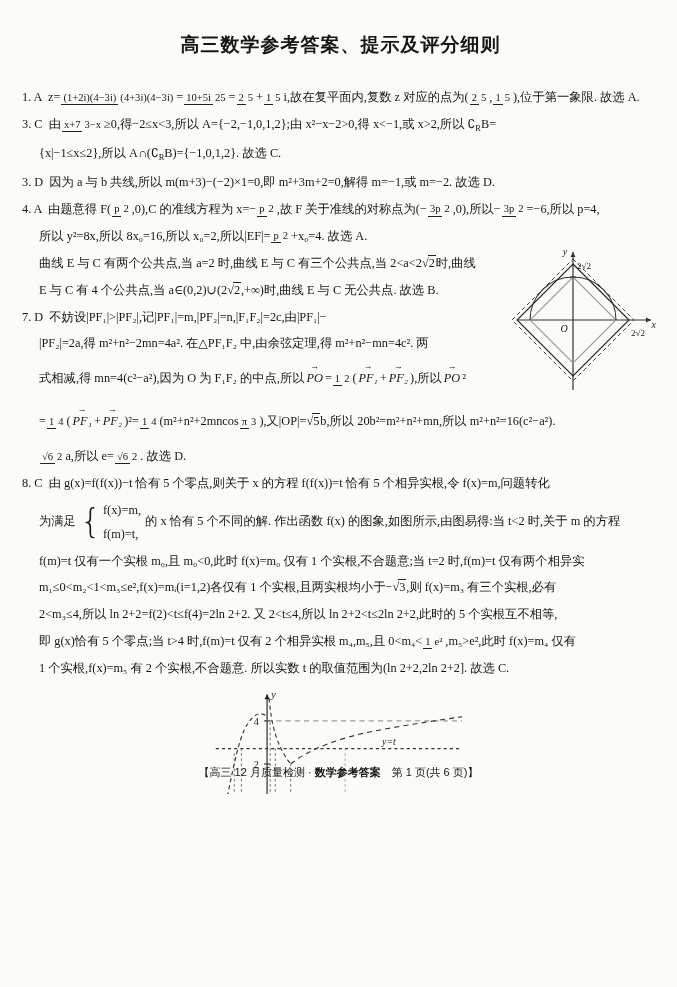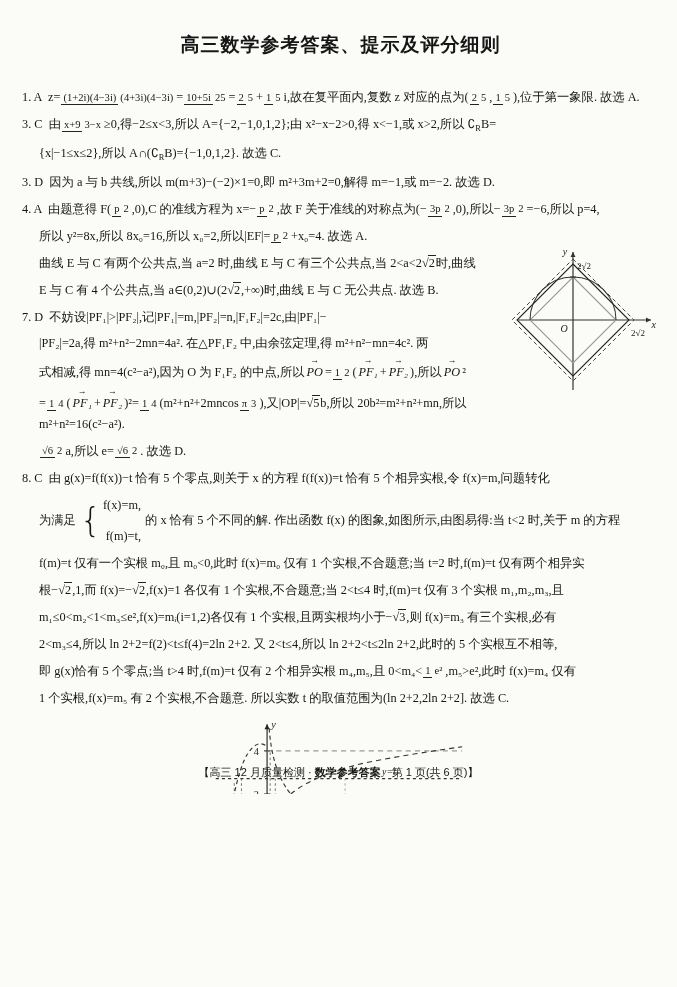--- a/index.html
+++ b/index.html
@@ -18,26 +18,26 @@
   }
   .line{margin:0 0 8.5px 0;line-height:1.5;}
   .line.indent{padding-left:17px;}
   .txt{white-space:pre-wrap;}
   .frac{display:inline-flex;vertical-align:middle;text-align:center;font-size:0.86em;line-height:1.15;margin:0 1px;}
   .num{border-bottom:1px solid #222;padding:0 2px;display:block;}
   .den{padding:0 2px;display:block;}
   .sqrt{display:inline-block;white-space:nowrap;}
   .radsign{letter-spacing:-1px;}
   .rad{border-top:1px solid #222;padding:0 1px;}
-  .vec{position:relative;display:inline-block;margin:2px 2px;font-style:italic;}
+  .vec{position:relative;display:inline-block;margin:8px 2px;font-style:italic;}
   .vec::before{content:"→";position:absolute;left:50%;transform:translateX(-50%);top:-0.8em;font-size:0.72em;font-style:normal;line-height:1;}
   .subsc{font-size:0.68em;vertical-align:-0.35em;}
   .cases{display:inline-flex;align-items:center;vertical-align:middle;margin:0 4px;}
   .brace{font-size:2.7em;font-weight:300;line-height:0.95;margin-right:2px;font-family:"DejaVu Sans","Liberation Sans",sans-serif;}
-  .rows{display:inline-flex;flex-direction:column;gap:13px;text-align:right;}
+  .rows{display:inline-flex;flex-direction:column;gap:5px;text-align:left;}
   .fig6{float:right;width:152px;height:148px;margin:-10px 0 2px 10px;}
   .fig8wrap{width:268px;margin:0 auto;}
   .footer{
     position:absolute;left:0;right:0;bottom:14px;text-align:center;
     font-size:11px;font-family:"Liberation Sans","DejaVu Sans",sans-serif;
   }
   .footer b{font-weight:bold;}
   svg text{font-family:"Liberation Serif","DejaVu Serif",serif;fill:#222;}
 </style>
 </head>
@@ -61,21 +61,21 @@
           <span class="num">1</span>
           <span class="den">5</span>
         </span><span class="txt">i,故在复平面内,复数 z 对应的点为(</span><span class="frac">
           <span class="num">2</span>
           <span class="den">5</span>
         </span><span class="txt">,</span><span class="frac">
           <span class="num">1</span>
           <span class="den">5</span>
         </span><span class="txt">),位于第一象限. 故选 A.</span></div>
       <div class="line"><span class="txt">3. C  由</span><span class="frac">
-          <span class="num">x+9</span>
+          <span class="num">x+7</span>
           <span class="den">3−x</span>
         </span><span class="txt">≥0,得−2≤x&lt;3,所以 A={−2,−1,0,1,2};由 x²−x−2&gt;0,得 x&lt;−1,或 x&gt;2,所以 </span><span class="txt">∁</span><span class="subsc">R</span><span class="txt">B=</span></div>
       <div class="line indent"><span class="txt">{x|−1≤x≤2},所以 A∩(∁</span><span class="subsc">R</span><span class="txt">B)={−1,0,1,2}. 故选 C.</span></div>
       <div class="line"><span class="txt">3. D  因为 a 与 b 共线,所以 m(m+3)−(−2)×1=0,即 m²+3m+2=0,解得 m=−1,或 m=−2. 故选 D.</span></div>
       <div class="line"><span class="txt">4. A  由题意得 F(</span><span class="frac">
           <span class="num">p</span>
           <span class="den">2</span>
         </span><span class="txt">,0),C 的准线方程为 x=−</span><span class="frac">
           <span class="num">p</span>
           <span class="den">2</span>
@@ -142,21 +142,20 @@
   <div>
       <div class="line"><span class="txt">8. C  由 g(x)=f(f(x))−t 恰有 5 个零点,则关于 x 的方程 f(f(x))=t 恰有 5 个相异实根,令 f(x)=m,问题转化</span></div>
       <div class="line indent"><span class="txt">为满足</span><span class="cases">
           <span class="brace">{</span>
           <span class="rows">
             <span class="crow">f(x)=m,</span>
             <span class="crow">f(m)=t,</span>
           </span>
         </span><span class="txt">的 x 恰有 5 个不同的解. 作出函数 f(x) 的图象,如图所示,由图易得:当 t&lt;2 时,关于 m 的方程</span></div>
       <div class="line indent"><span class="txt">f(m)=t 仅有一个实根 m₀,且 m₀&lt;0,此时 f(x)=m₀ 仅有 1 个实根,不合题意;当 t=2 时,f(m)=t 仅有两个相异实</span></div>
-      <div class="line indent"><span class="txt">根−</span><span class="sqrt"><span class="radsign">√</span><span class="rad">2</span></span><span class="txt">,1,而 f(x)=−</span><span class="sqrt"><span class="radsign">√</span><span class="rad">2</span></span><span class="txt">,f(x)=1 各仅有 1 个实根,不合题意;当 2&lt;t≤4 时,f(m)=t 仅有 3 个实根 m₁,m₂,m₃,且</span></div>
       <div class="line indent"><span class="txt">m₁≤0&lt;m₂&lt;1&lt;m₃≤e²,f(x)=mᵢ(i=1,2)各仅有 1 个实根,且两实根均小于−</span><span class="sqrt"><span class="radsign">√</span><span class="rad">3</span></span><span class="txt">,则 f(x)=m₃ 有三个实根,必有</span></div>
       <div class="line indent"><span class="txt">2&lt;m₃≤4,所以 ln 2+2=f(2)&lt;t≤f(4)=2ln 2+2. 又 2&lt;t≤4,所以 ln 2+2&lt;t≤2ln 2+2,此时的 5 个实根互不相等,</span></div>
       <div class="line indent"><span class="txt">即 g(x)恰有 5 个零点;当 t&gt;4 时,f(m)=t 仅有 2 个相异实根 m₄,m₅,且 0&lt;m₄&lt;</span><span class="frac">
           <span class="num">1</span>
           <span class="den">e²</span>
         </span><span class="txt">,m₅&gt;e²,此时 f(x)=m₄ 仅有</span></div>
       <div class="line indent"><span class="txt">1 个实根,f(x)=m₅ 有 2 个实根,不合题意. 所以实数 t 的取值范围为(ln 2+2,2ln 2+2]. 故选 C.</span></div>
     </div>
 
   <div class="fig8wrap">

